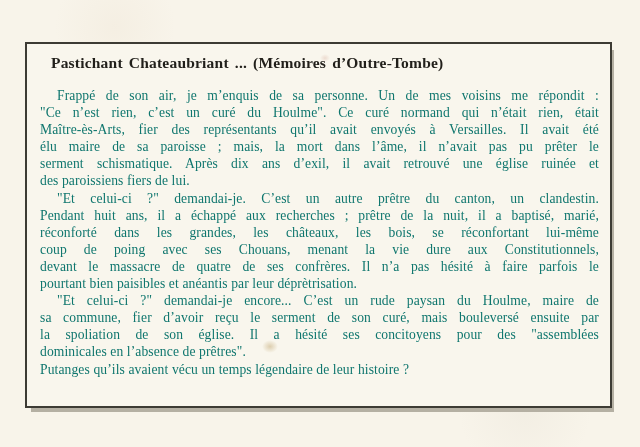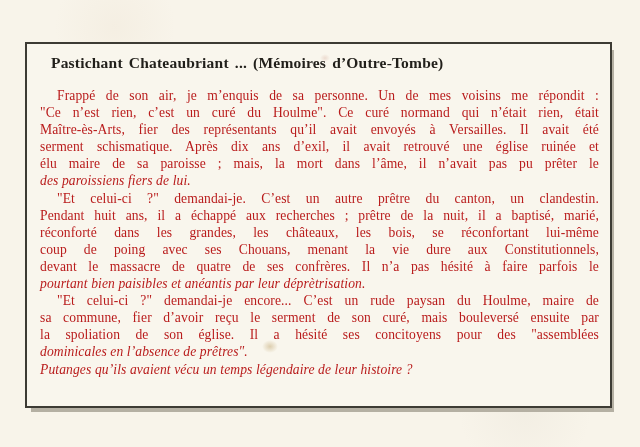--- a/index.html
+++ b/index.html
@@ -36,32 +36,32 @@
     margin: 10px 14px 0 24px;
     font-size: 15.5px;
     font-weight: bold;
     color: #211f1a;
     letter-spacing: 0.2px;
     word-spacing: 2px;
     white-space: nowrap;
   }
   .body-text {
     margin: 15px 11px 0 13px;
-    color: #b91c1c;
+    color: #0f766e;
   }
   .line {
     font-size: 13.6px;
     line-height: 17.1px;
     text-align: justify;
     text-align-last: justify;
     white-space: normal;
     letter-spacing: 0.1px;
   }
   .line.para-start { text-indent: 17px; }
-  .line.para-end   { text-align-last: left; font-style: italic; }
+  .line.para-end   { text-align-last: left; }
   .stain {
     position: absolute;
     border-radius: 50%;
     pointer-events: none;
   }
   .stain-a {
     left: 262px; top: 340px; width: 16px; height: 13px;
     background: radial-gradient(ellipse, rgba(168,132,58,0.35), rgba(168,132,58,0) 70%);
   }
   .stain-b {
@@ -72,22 +72,22 @@
 </head>
 <body>
 
 <div class="scan-page">
   <div class="frame">
     <div class="doc-title">Pastichant Chateaubriant ... (Mémoires d’Outre-Tombe)</div>
     <div class="body-text">
         <div class="line para-start">Frappé de son air, je m’enquis de sa personne. Un de mes voisins me répondit&nbsp;:</div>
         <div class="line">"Ce n’est rien, c’est un curé du Houlme". Ce curé normand qui n’était rien, était</div>
         <div class="line">Maître-ès-Arts, fier des représentants qu’il avait envoyés à Versailles. Il avait été</div>
+        <div class="line">élu maire de sa paroisse&nbsp;; mais, la mort dans l’âme, il n’avait pas pu prêter le</div>
         <div class="line">serment schismatique. Après dix ans d’exil, il avait retrouvé une église ruinée et</div>
-        <div class="line">élu maire de sa paroisse&nbsp;; mais, la mort dans l’âme, il n’avait pas pu prêter le</div>
         <div class="line para-end">des paroissiens fiers de lui.</div>
         <div class="line para-start">"Et celui-ci&nbsp;?" demandai-je. C’est un autre prêtre du canton, un clandestin.</div>
         <div class="line">Pendant huit ans, il a échappé aux recherches&nbsp;; prêtre de la nuit, il a baptisé, marié,</div>
         <div class="line">réconforté dans les grandes, les châteaux, les bois, se réconfortant lui-même</div>
         <div class="line">coup de poing avec ses Chouans, menant la vie dure aux Constitutionnels,</div>
         <div class="line">devant le massacre de quatre de ses confrères. Il n’a pas hésité à faire parfois le</div>
         <div class="line para-end">pourtant bien paisibles et anéantis par leur déprètrisation.</div>
         <div class="line para-start">"Et celui-ci&nbsp;?" demandai-je encore... C’est un rude paysan du Houlme, maire de</div>
         <div class="line">sa commune, fier d’avoir reçu le serment de son curé, mais bouleversé ensuite par</div>
         <div class="line">la spoliation de son église. Il a hésité ses concitoyens pour des "assemblées</div>

